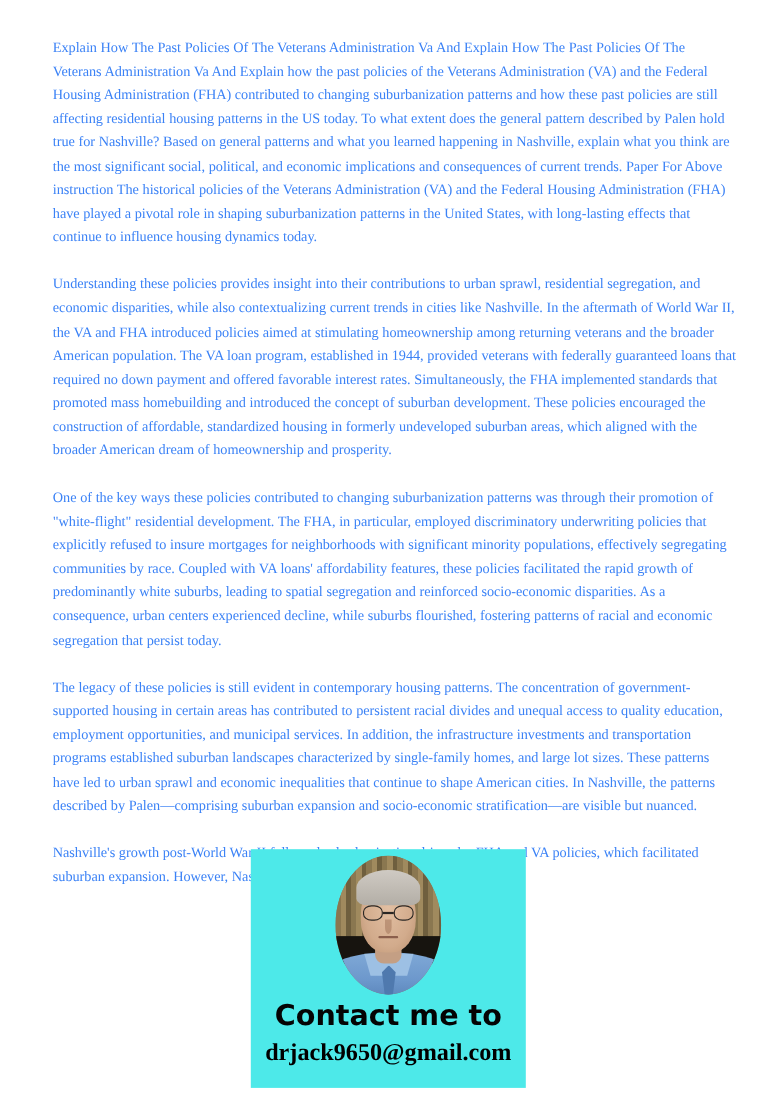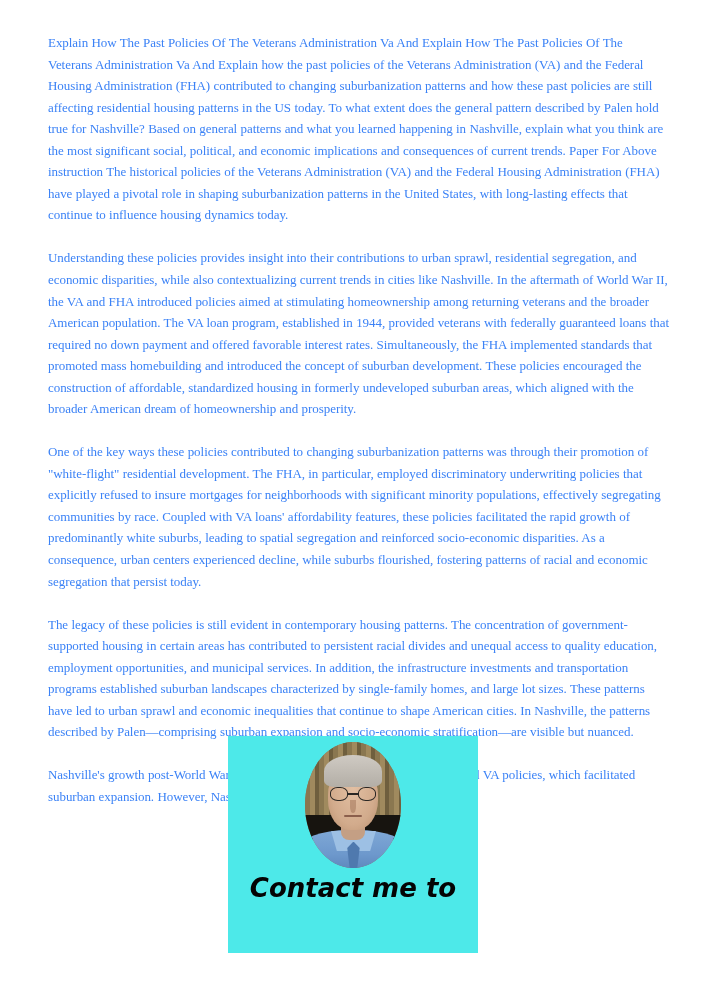--- a/index.html
+++ b/index.html
@@ -31,30 +31,29 @@
     letter-spacing: -0.05px;
     word-spacing: 0.15px;
     color: #3b82f6;
   }
   .para:last-child { margin-bottom: 0; }
 
   
   #promo {
     position: absolute;
     left: 228px;
-    top: 736px;
+    top: 772px;
     width: 250px;
     height: 217px;
     background: #4de9e9;
     box-sizing: border-box;
     display: flex;
     flex-direction: column;
     align-items: center;
     overflow: hidden;
-    font-style: italic;
   }
 
   #promo-photo {
     margin-top: 6px;
     width: 96px;
     height: 126px;
     border-radius: 50% / 50%;
     overflow: hidden;
     position: relative;
     background: #8b7a5c;
@@ -180,13 +179,14 @@
     <div class="ph-nose"></div>
     <div class="ph-mouth"></div>
     <div class="ph-glasses">
       <span class="ph-lensL"></span>
       <span class="ph-lensR"></span>
       <span class="ph-bridge"></span>
     </div>
   </div>
 
   <div id="promo-line1">Contact me to</div>
+  <div id="promo-email">drjack9650@gmail.com</div>
 </div>
 
 </body></html>

